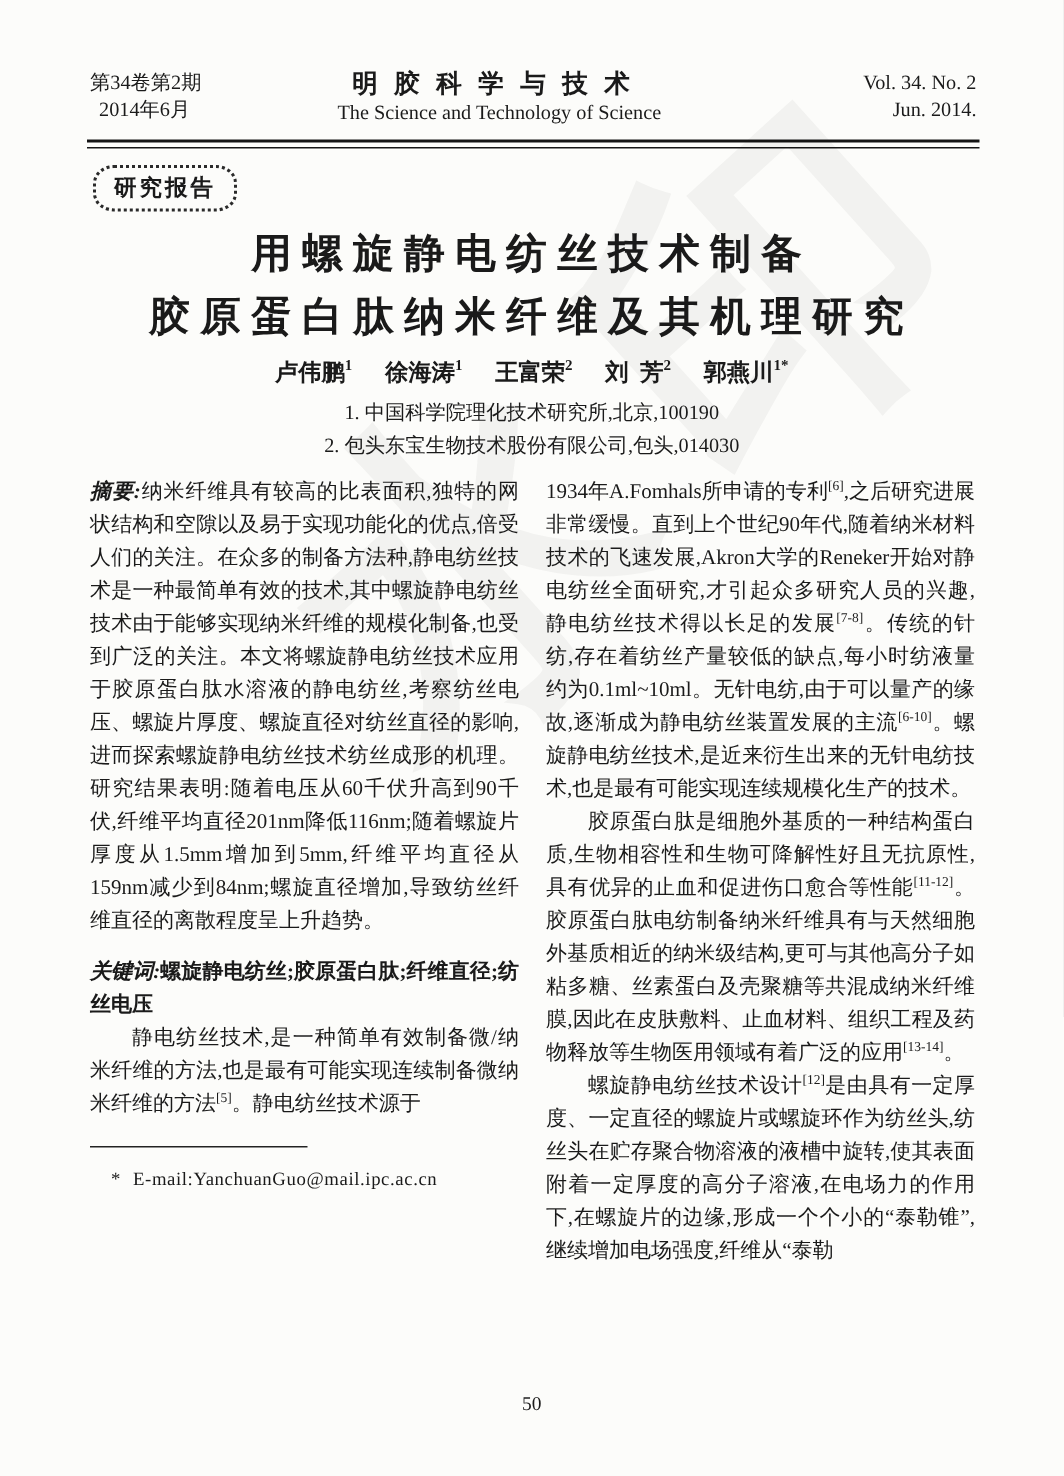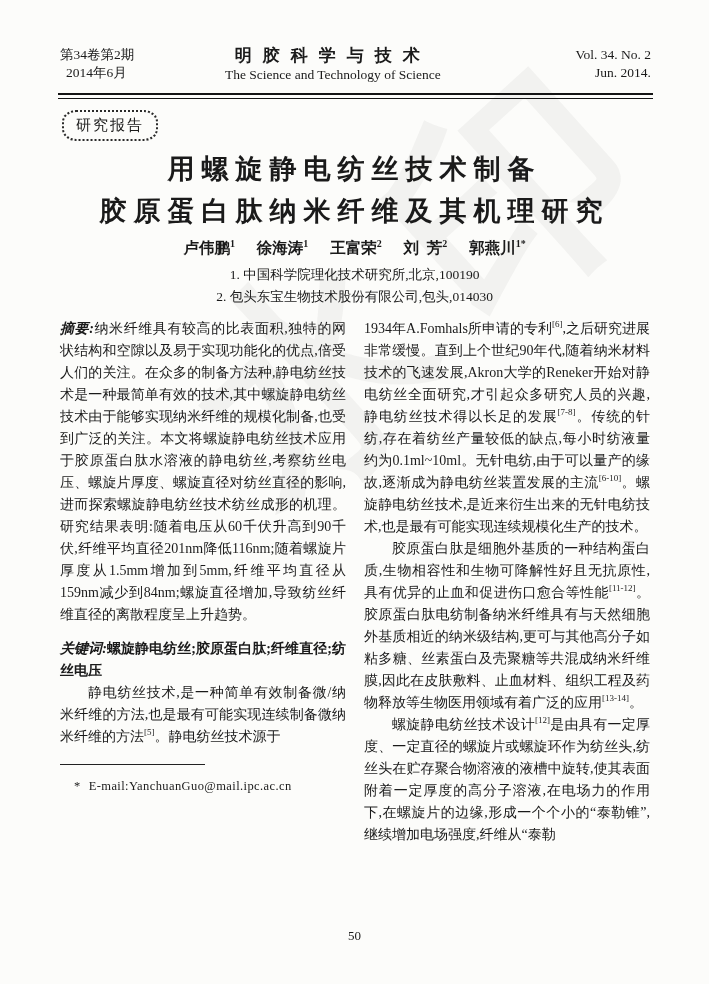--- a/index.html
+++ b/index.html
@@ -49,21 +49,21 @@
     border-top:2px solid #141414;
     border-bottom:1px solid #141414;
     z-index:1;
   }
 
   
   .badge {
     position:absolute;
     left:62px; top:110px;
     font-size:15px;
-    font-weight:normal;
+    font-weight:bold;
     letter-spacing:2px;
     padding:4px 12px;
     border:2px dotted #2a2a2a;
     border-radius:14px / 12px;
     z-index:1;
   }
 
   
   .title {
     position:absolute;

